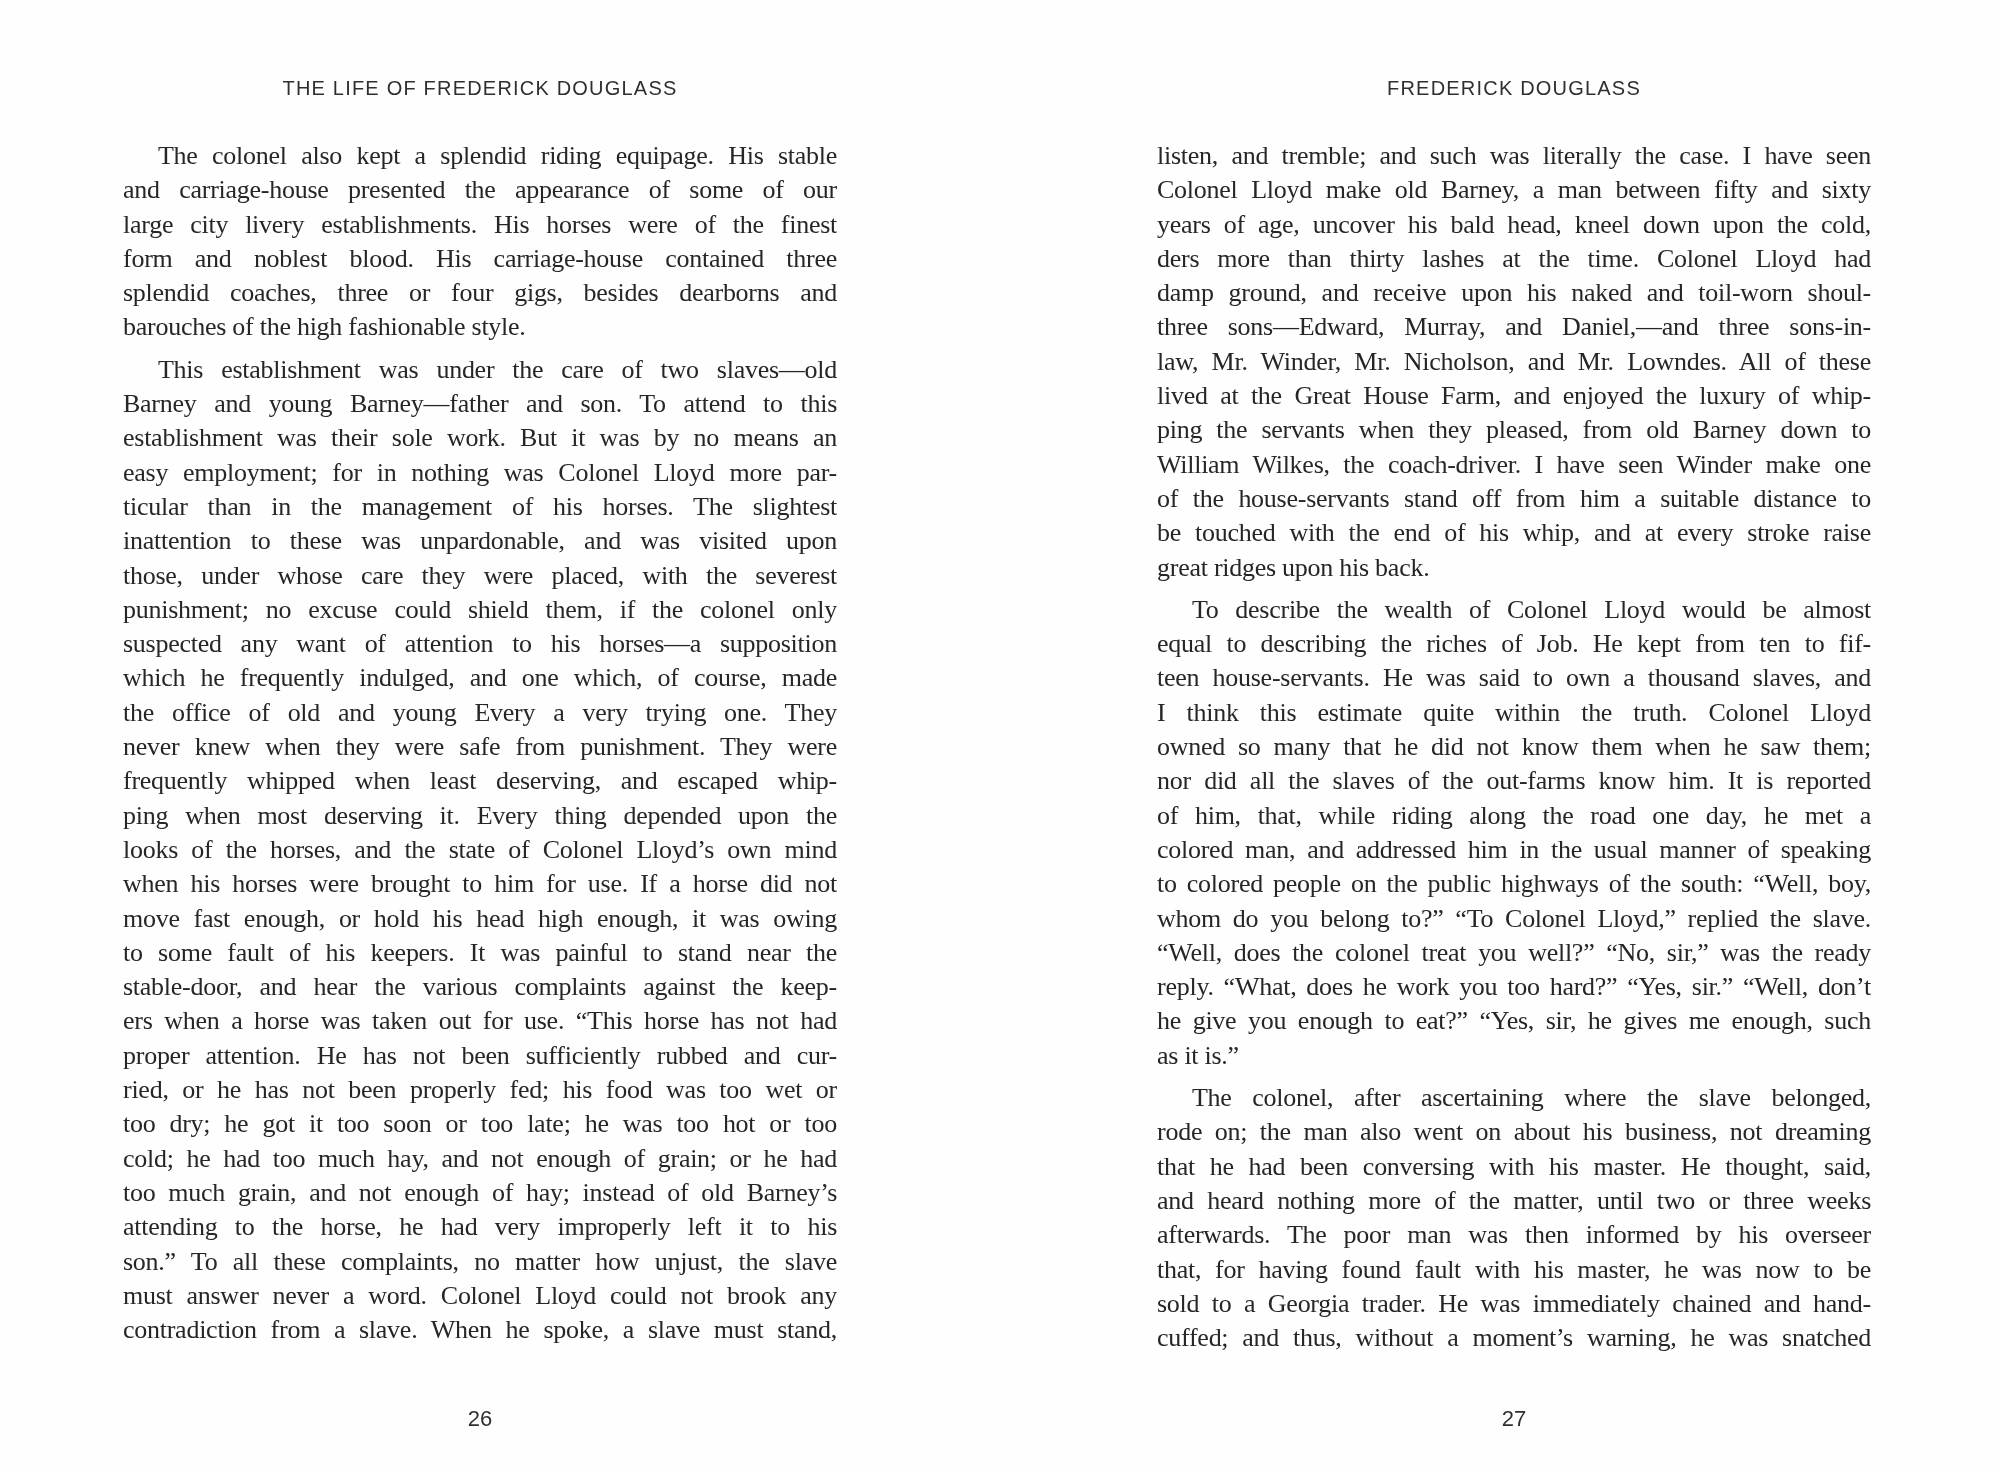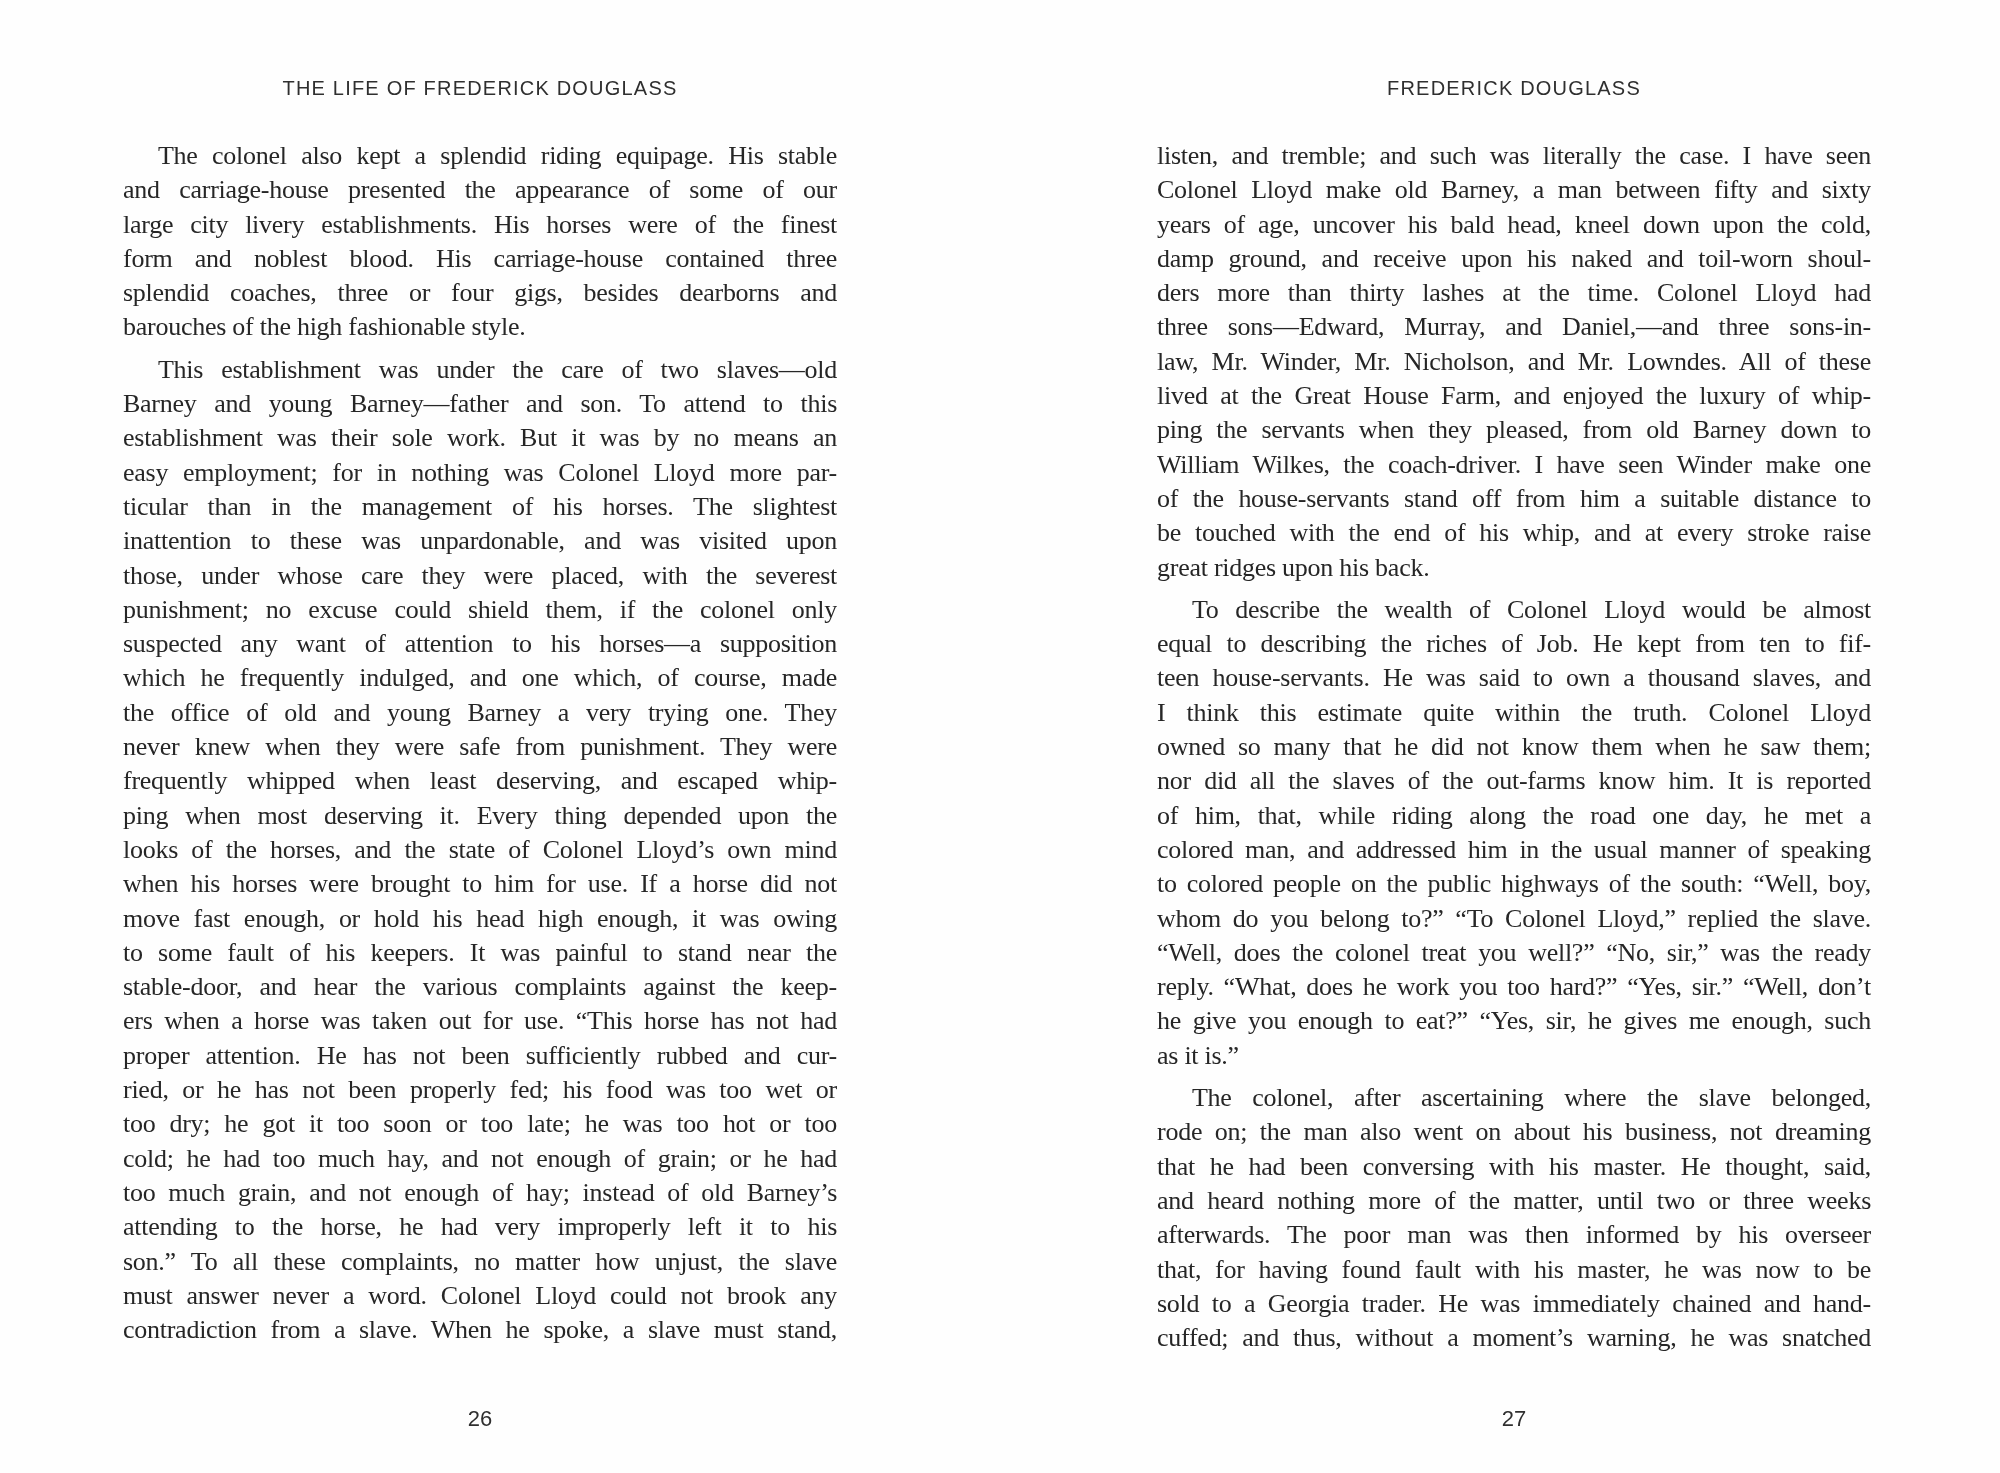--- a/index.html
+++ b/index.html
@@ -91,21 +91,21 @@
           <div class="line line-indent">This establishment was under the care of two slaves—old</div>
           <div class="line">Barney and young Barney—father and son. To attend to this</div>
           <div class="line">establishment was their sole work. But it was by no means an</div>
           <div class="line">easy employment; for in nothing was Colonel Lloyd more par-</div>
           <div class="line">ticular than in the management of his horses. The slightest</div>
           <div class="line">inattention to these was unpardonable, and was visited upon</div>
           <div class="line">those, under whose care they were placed, with the severest</div>
           <div class="line">punishment; no excuse could shield them, if the colonel only</div>
           <div class="line">suspected any want of attention to his horses—a supposition</div>
           <div class="line">which he frequently indulged, and one which, of course, made</div>
-          <div class="line">the office of old and young Barney a very trying one. They</div>
+          <div class="line">the office of old and young Every a very trying one. They</div>
           <div class="line">never knew when they were safe from punishment. They were</div>
           <div class="line">frequently whipped when least deserving, and escaped whip-</div>
           <div class="line">ping when most deserving it. Every thing depended upon the</div>
           <div class="line">looks of the horses, and the state of Colonel Lloyd’s own mind</div>
           <div class="line">when his horses were brought to him for use. If a horse did not</div>
           <div class="line">move fast enough, or hold his head high enough, it was owing</div>
           <div class="line">to some fault of his keepers. It was painful to stand near the</div>
           <div class="line">stable-door, and hear the various complaints against the keep-</div>
           <div class="line">ers when a horse was taken out for use. “This horse has not had</div>
           <div class="line">proper attention. He has not been sufficiently rubbed and cur-</div>
@@ -122,22 +122,22 @@
     <footer class="folio" style="color: rgb(47, 47, 47);">26</footer>
   </section>
 
   <section class="page page-right">
     <header class="running-head" style="color: rgb(47, 47, 47);">FREDERICK DOUGLASS</header>
     <div class="page-body">
         <div class="paragraph">
           <div class="line">listen, and tremble; and such was literally the case. I have seen</div>
           <div class="line">Colonel Lloyd make old Barney, a man between fifty and sixty</div>
           <div class="line">years of age, uncover his bald head, kneel down upon the cold,</div>
+          <div class="line">ders more than thirty lashes at the time. Colonel Lloyd had</div>
           <div class="line">damp ground, and receive upon his naked and toil-worn shoul-</div>
-          <div class="line">ders more than thirty lashes at the time. Colonel Lloyd had</div>
           <div class="line">three sons—Edward, Murray, and Daniel,—and three sons-in-</div>
           <div class="line">law, Mr. Winder, Mr. Nicholson, and Mr. Lowndes. All of these</div>
           <div class="line">lived at the Great House Farm, and enjoyed the luxury of whip-</div>
           <div class="line">ping the servants when they pleased, from old Barney down to</div>
           <div class="line">William Wilkes, the coach-driver. I have seen Winder make one</div>
           <div class="line">of the house-servants stand off from him a suitable distance to</div>
           <div class="line">be touched with the end of his whip, and at every stroke raise</div>
           <div class="line line-left">great ridges upon his back.</div>
         </div>
         <div class="paragraph">

